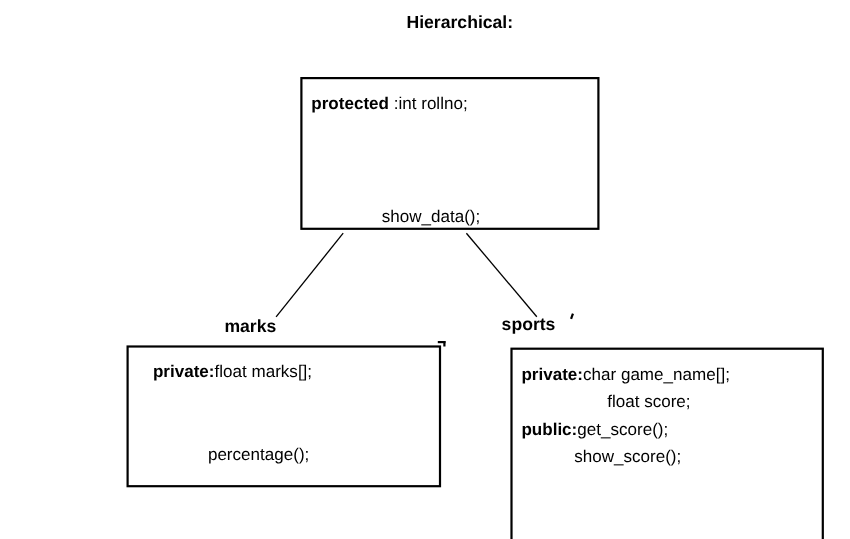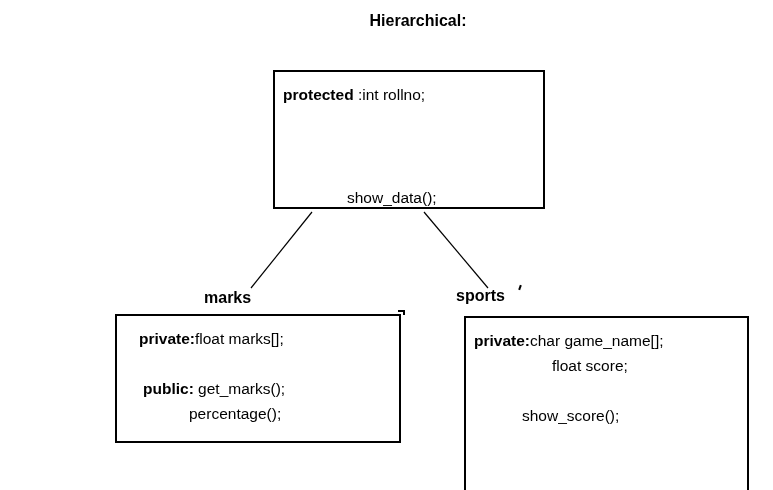--- a/index.html
+++ b/index.html
@@ -113,21 +113,21 @@
 
 <div class="edge-label" id="label-marks">marks</div>
 <div class="edge-label" id="label-sports">sports</div>
 
 <div class="artifact" style="left:398px; top:310px; width:7px; height:1.5px;"></div>
 <div class="artifact" style="left:403px; top:310px; width:1.5px; height:5px;"></div>
 <div class="artifact" style="left:519px; top:285px; width:2px; height:5px; transform:rotate(20deg);"></div>
 
 <div class="uml-box" id="box-marks">
   <div class="code-line" style="left:22px; top:14px;"><span class="kw">private:</span><span>float marks[];</span></div>
-  <div class="code-line" style="left:26px; top:64px;"><span class="kw">public:</span><span> get_marks();</span></div>
   <div class="code-line" style="left:72px; top:89px;"><span>percentage();</span></div>
 </div>
 
 <div class="uml-box" id="box-sports">
   <div class="code-line" style="left:8px; top:14px;"><span class="kw">private:</span><span>char game_name[];</span></div>
   <div class="code-line" style="left:76px; top:39px;margin-left:10px;"><span>float score;</span></div>
+  <div class="code-line" style="left:8px; top:64px;"><span class="kw">public:</span><span>get_score();</span></div>
   <div class="code-line" style="left:56px; top:89px;"><span>show_score();</span></div>
 </div>
 
 </body></html>

